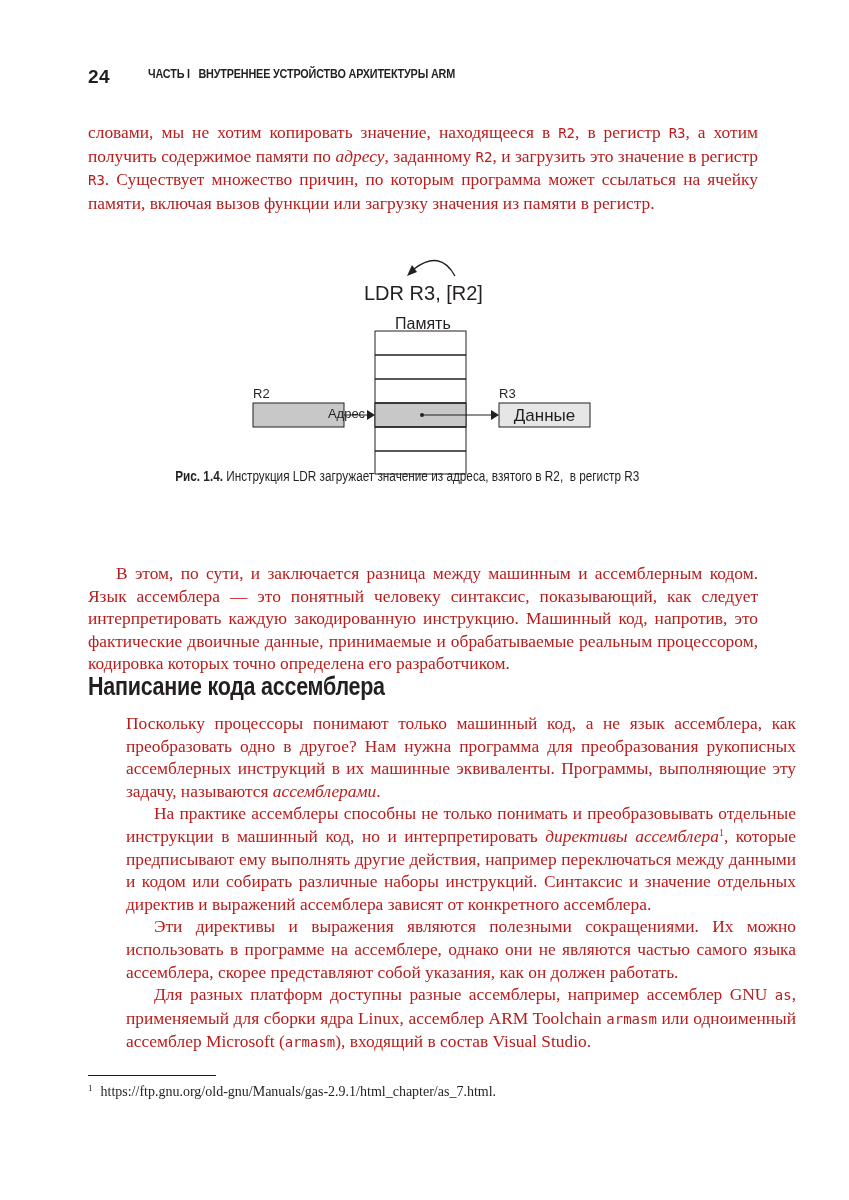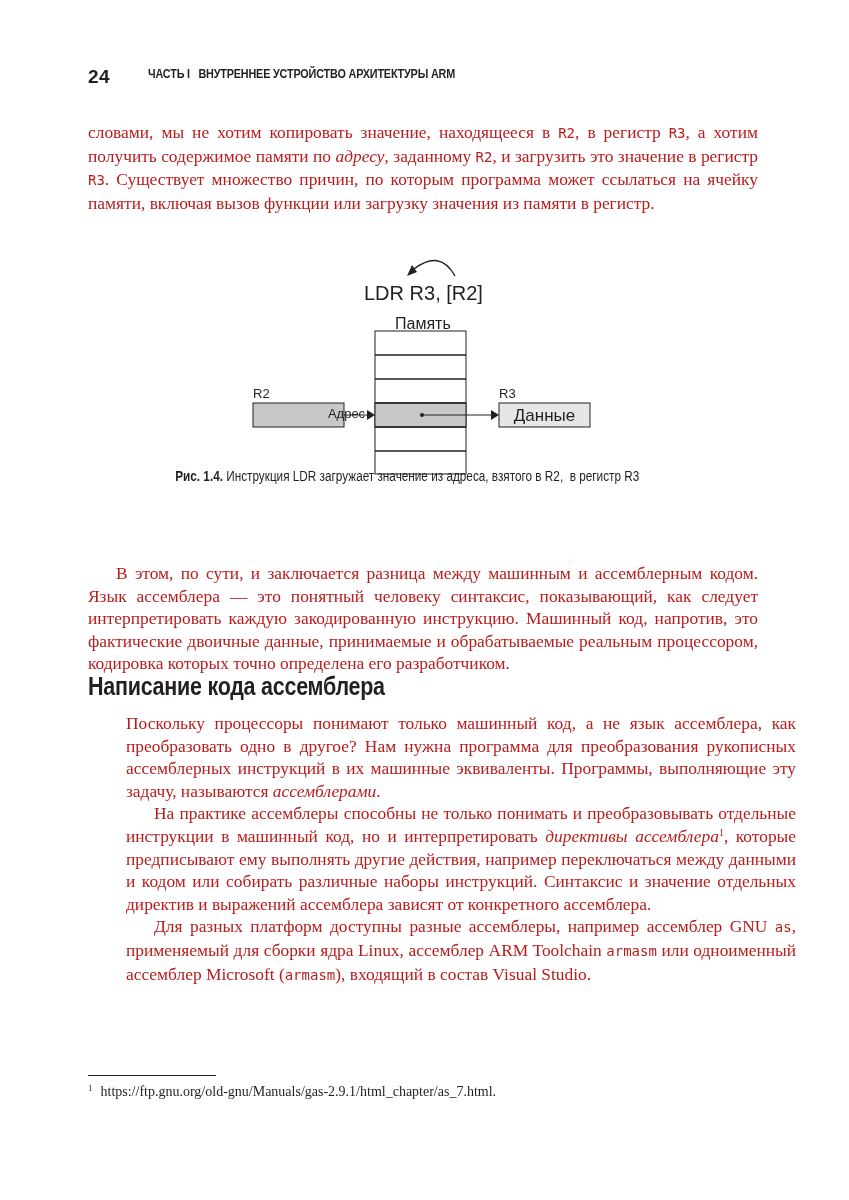--- a/index.html
+++ b/index.html
@@ -87,19 +87,20 @@
 
 <div class="text" style="top:562px;">
   <p class="indent">В этом, по сути, и заключается разница между машинным и ассемблерным кодом. Язык ассемблера — это понятный человеку синтаксис, показывающий, как следует интерпретировать каждую закодированную инструкцию. Машинный код, напротив, это фактические двоичные данные, принимаемые и обрабатываемые реальным процессором, кодировка которых точно определена его разработчиком.</p>
 </div>
 
 <div class="heading">Написание кода ассемблера</div>
 
 <div class="text" style="top:712px;margin-left:38px;">
   <p><span>Поскольку процессоры понимают только машинный код, а не язык ассемблера, как преобразовать одно в другое? Нам нужна программа для преобразования рукописных ассемблерных инструкций в их машинные эквиваленты. Программы, выполняющие эту задачу, называются </span><em>ассемблерами</em><span>.</span></p>
   <p class="indent"><span>На практике ассемблеры способны не только понимать и преобразовывать отдельные инструкции в машинный код, но и интерпретировать </span><em>директивы ассемблера</em><sup class="fn">1</sup><span>, которые предписывают ему выполнять другие действия, например переключаться между данными и кодом или собирать различные наборы инструкций. Синтаксис и значение отдельных директив и выражений ассемблера зависят от конкретного ассемблера.</span></p>
+  <p class="indent">Эти директивы и выражения являются полезными сокращениями. Их можно использовать в программе на ассемблере, однако они не являются частью самого языка ассемблера, скорее представляют собой указания, как он должен работать.</p>
   <p class="indent"><span>Для разных платформ доступны разные ассемблеры, например ассемблер GNU </span><span class="mono">as</span><span>, применяемый для сборки ядра Linux, ассемблер ARM Toolchain </span><span class="mono">armasm</span><span> или одноименный ассемблер Microsoft (</span><span class="mono">armasm</span><span>), входящий в состав Visual Studio.</span></p>
 </div>
 
 <div class="footnote-rule"></div>
 <div class="footnote">
   <sup>1</sup><span>https://ftp.gnu.org/old-gnu/Manuals/gas-2.9.1/html_chapter/as_7.html.</span>
 </div>
 
 </body></html>

